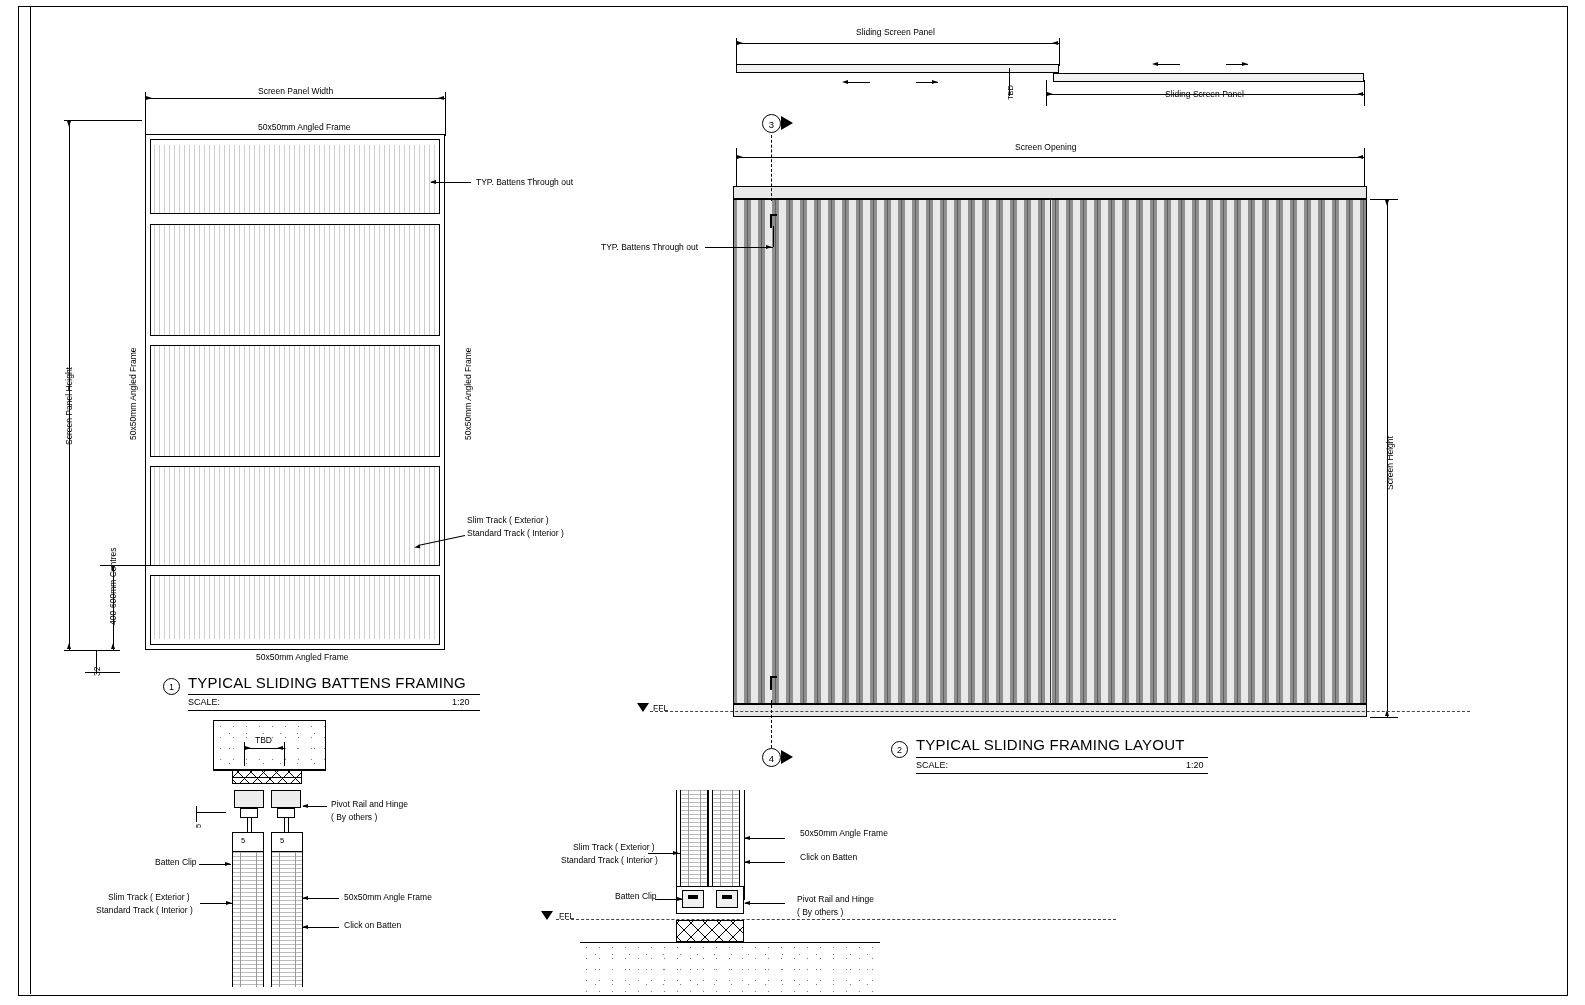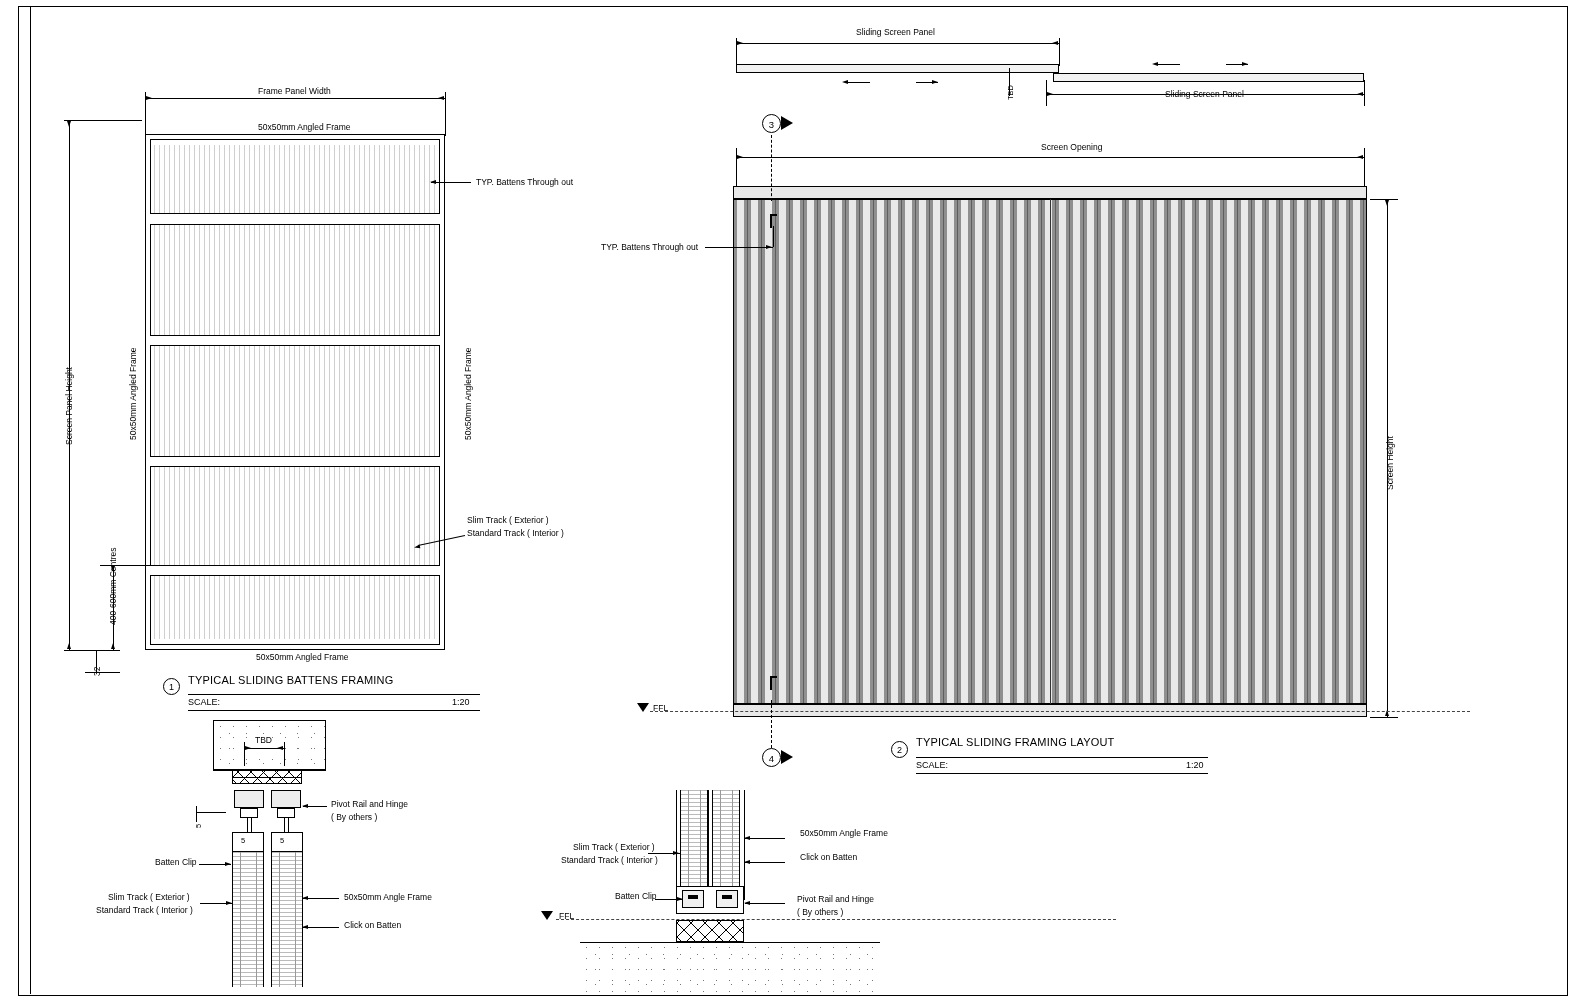--- a/index.html
+++ b/index.html
@@ -103,21 +103,21 @@
   }
   .rail {
     position: absolute;
     background: #ffffff;
     border-top: 1px solid #000;
     border-bottom: 1px solid #000;
     box-sizing: border-box;
   }
   .titleblk {
     position: absolute;
-    font-size: 11px;
+    font-size: 15px;
     letter-spacing: 0.2px;
     text-align: center;
   }
   .bubble {
     position: absolute;
     width: 17px; height: 17px;
     border: 1px solid #000;
     border-radius: 50%;
     font-size: 9px;
     line-height: 17px;
@@ -198,21 +198,21 @@
 </head>
 <body>
 
 <div id="sheet">
 
   <div class="border-outer"></div>
   <div class="border-inner"></div>
 
   <div>
 
-    <div class="lbl" style="left:258px; top:86px;">Frame Panel Width</div>
+    <div class="lbl" style="left:258px; top:86px;">Screen Panel Width</div>
     <div class="dim" style="left:145px; top:98px; width:300px;"></div>
     <div class="tick" style="left:145px; top:92px; height:44px;"></div>
     <div class="tick" style="left:445px; top:92px; height:44px;"></div>
     <div class="arrow-r" style="left:146px; top:95.5px;"></div>
     <div class="arrow-l" style="left:438px; top:95.5px;"></div>
 
     <div class="lbl" style="left:258px; top:122px;">50x50mm Angled Frame</div>
 
     <div class="vline" style="left:69px; top:120px; height:530px;"></div>
     <div class="hline" style="left:64px; top:120px; width:78px;"></div>
@@ -294,21 +294,21 @@
     <div class="vline" style="left:1009px; top:68px; height:28px;"></div>
     <div class="lbl vert" style="left:1006px; top:100px; font-size:7.5px;">TBD</div>
 
     <div class="dim" style="left:1046px; top:94px; width:318px;"></div>
     <div class="tick" style="left:1046px; top:80px; height:26px;"></div>
     <div class="tick" style="left:1364px; top:80px; height:26px;"></div>
     <div class="arrow-r" style="left:1047px; top:91.5px;"></div>
     <div class="arrow-l" style="left:1357px; top:91.5px;"></div>
     <div class="lbl" style="left:1165px; top:89px;">Sliding Screen Panel</div>
 
-    <div class="lbl" style="left:1041px; top:142px;">Screen Opening</div>
+    <div class="lbl" style="left:1015px; top:142px;">Screen Opening</div>
     <div class="dim" style="left:736px; top:157px; width:628px;"></div>
     <div class="tick" style="left:736px; top:148px; height:42px;"></div>
     <div class="tick" style="left:1364px; top:148px; height:42px;"></div>
     <div class="arrow-r" style="left:737px; top:154.5px;"></div>
     <div class="arrow-l" style="left:1357px; top:154.5px;"></div>
 
     <div class="boxx" style="left:733px; top:186px; width:634px; height:13px; background:#e8e8e8;"></div>
 
     <div class="batten-fill-dark" style="left:733px; top:199px; width:634px; height:505px;"></div>
     <div class="panel-frame" style="left:733px; top:199px; width:634px; height:505px; background:transparent;"></div>

